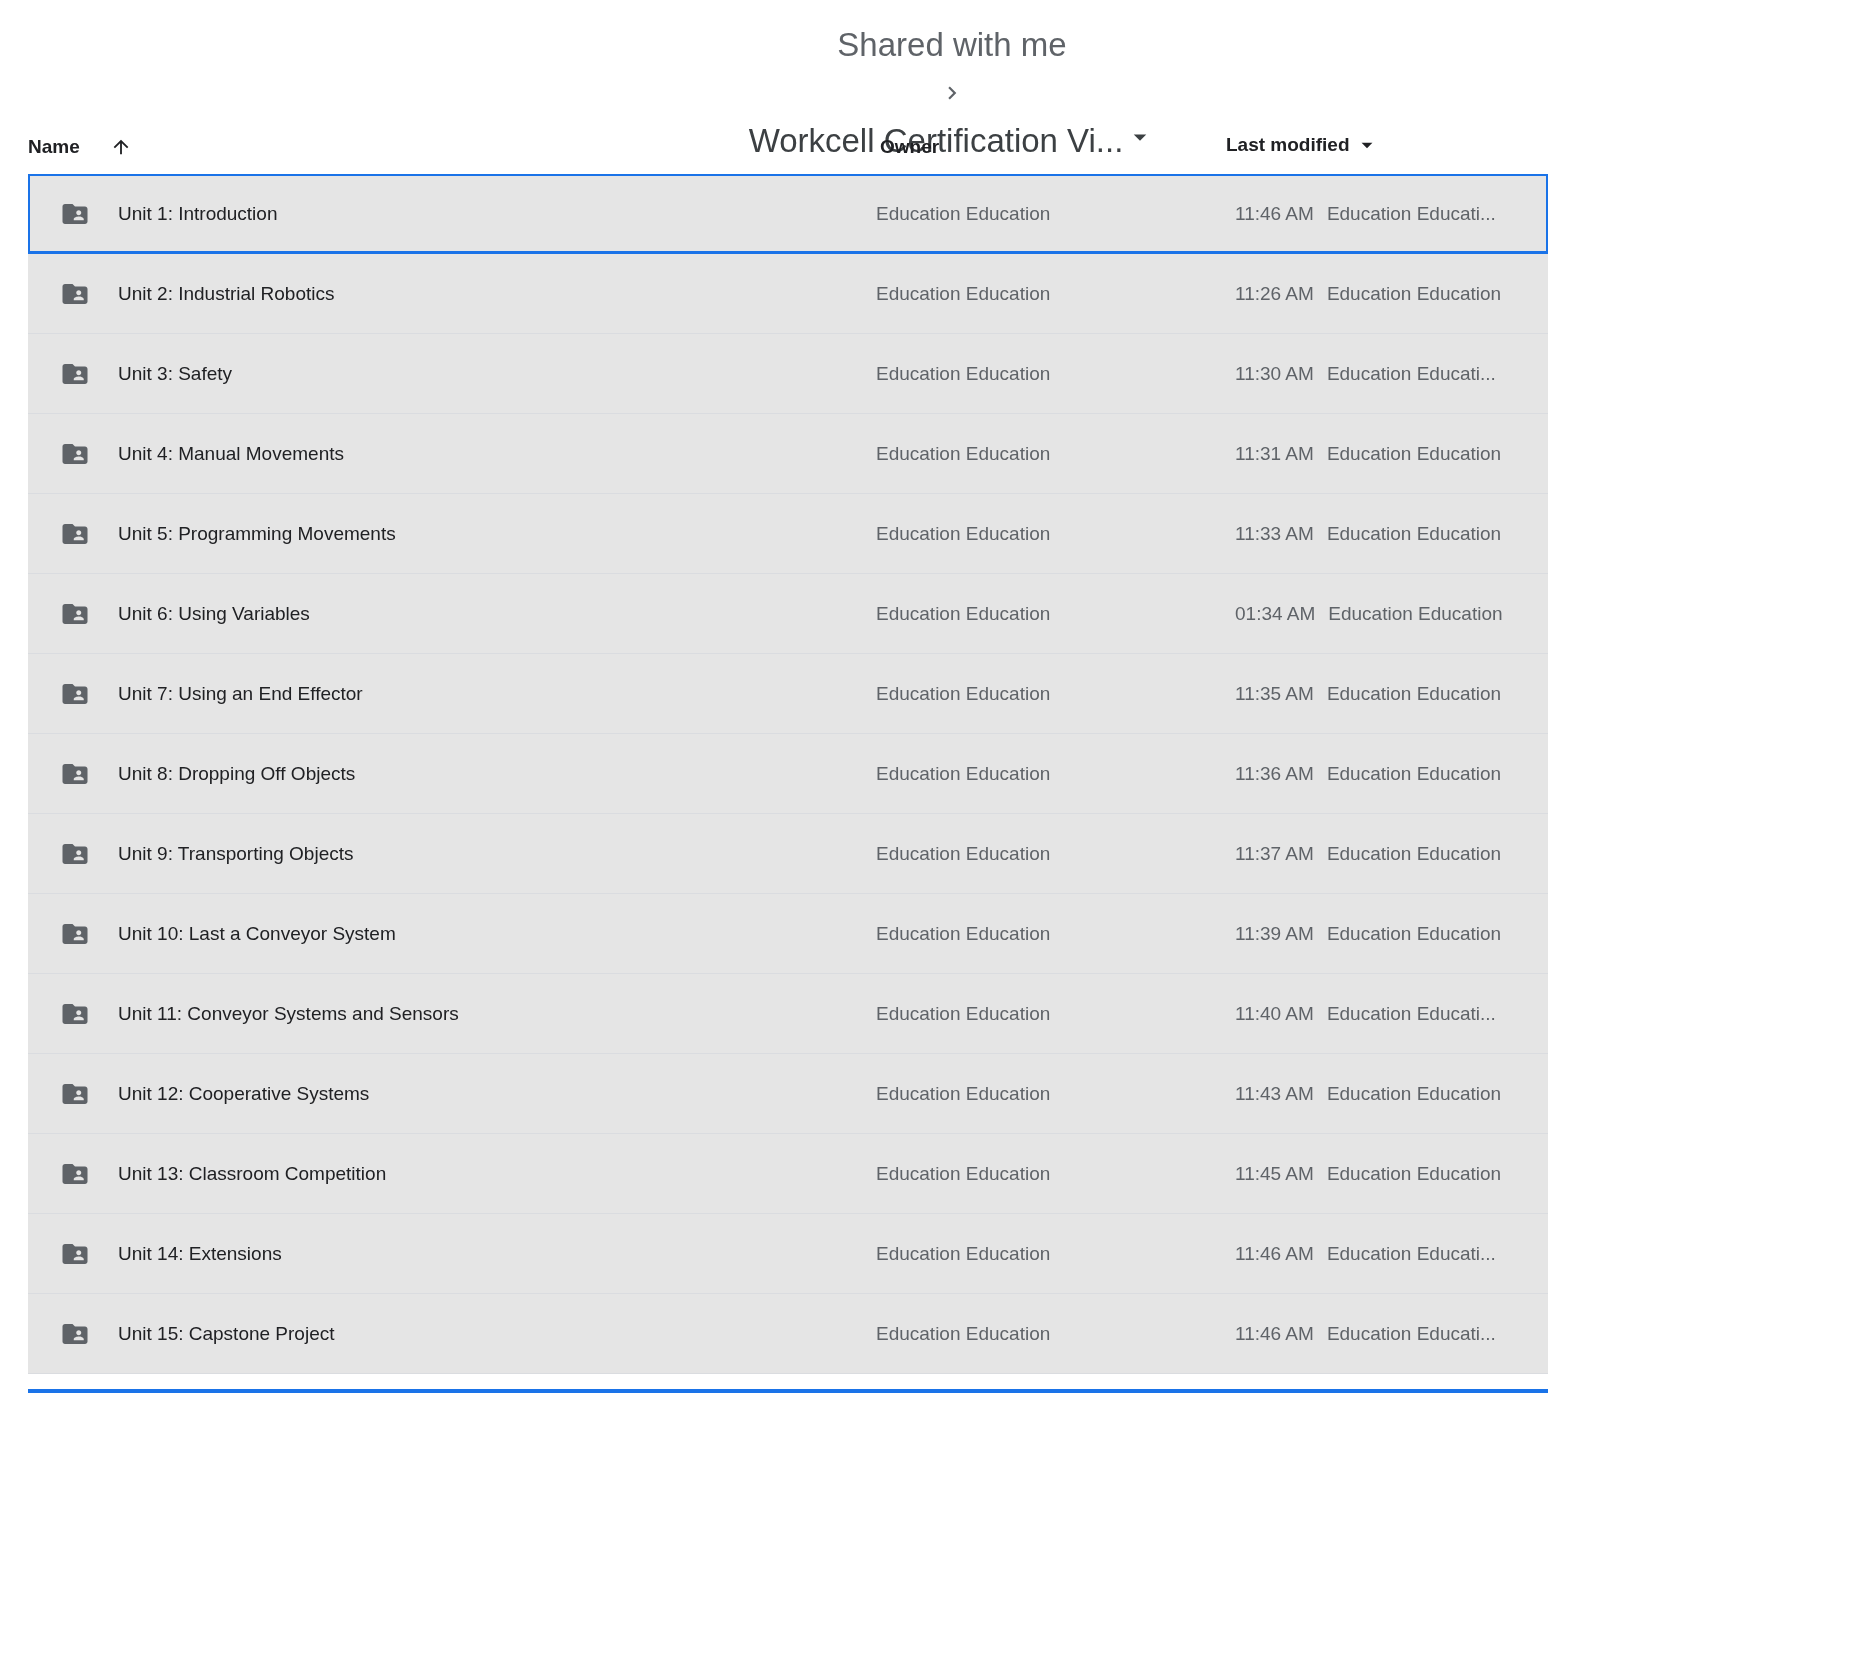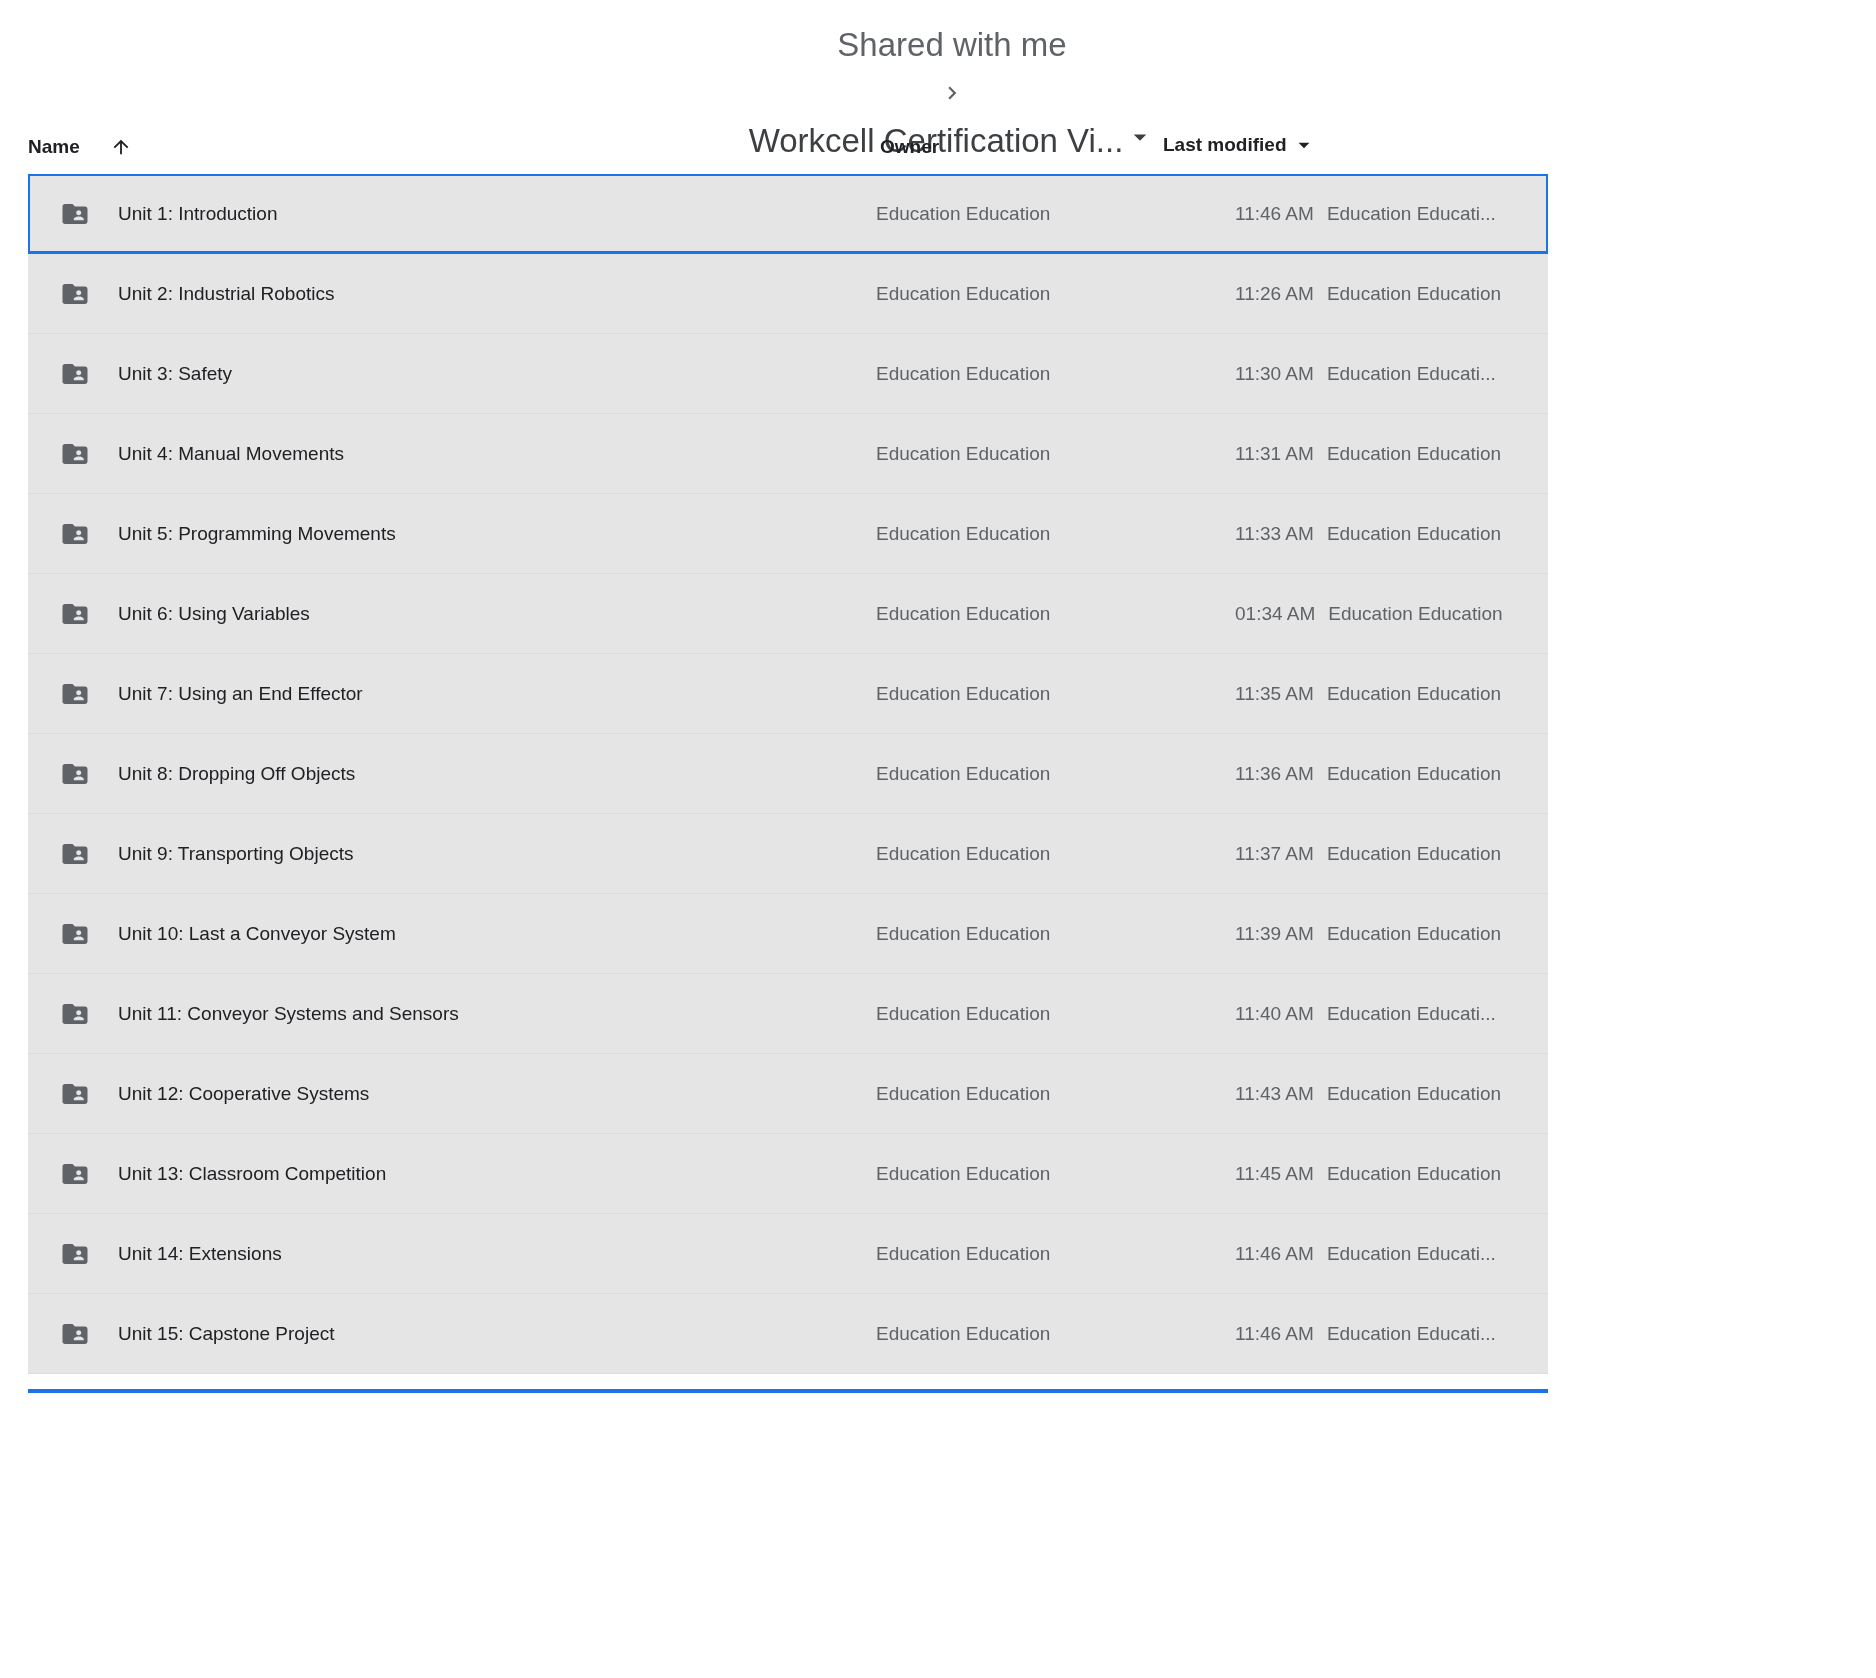--- a/index.html
+++ b/index.html
@@ -62,21 +62,21 @@
   .h-name {
     position: absolute; left: 0; bottom: 16px;
     display: flex; align-items: center; gap: 30px;
     cursor: pointer;
   }
   .h-owner {
     position: absolute; left: 852px; bottom: 16px;
     cursor: pointer;
   }
   .h-mod {
-    position: absolute; left: 1135px; bottom: 16px;
+    position: absolute; left: 1198px; bottom: 16px;
     display: flex; align-items: center; gap: 4px;
     cursor: pointer;
   }
   .sort-arrow svg, .caret svg { display: block; }
 
   .rows { width: 100%; }
   .row {
     position: relative;
     height: 80px;
     border-bottom: 1px solid var(--row-divider, #dadce0);

